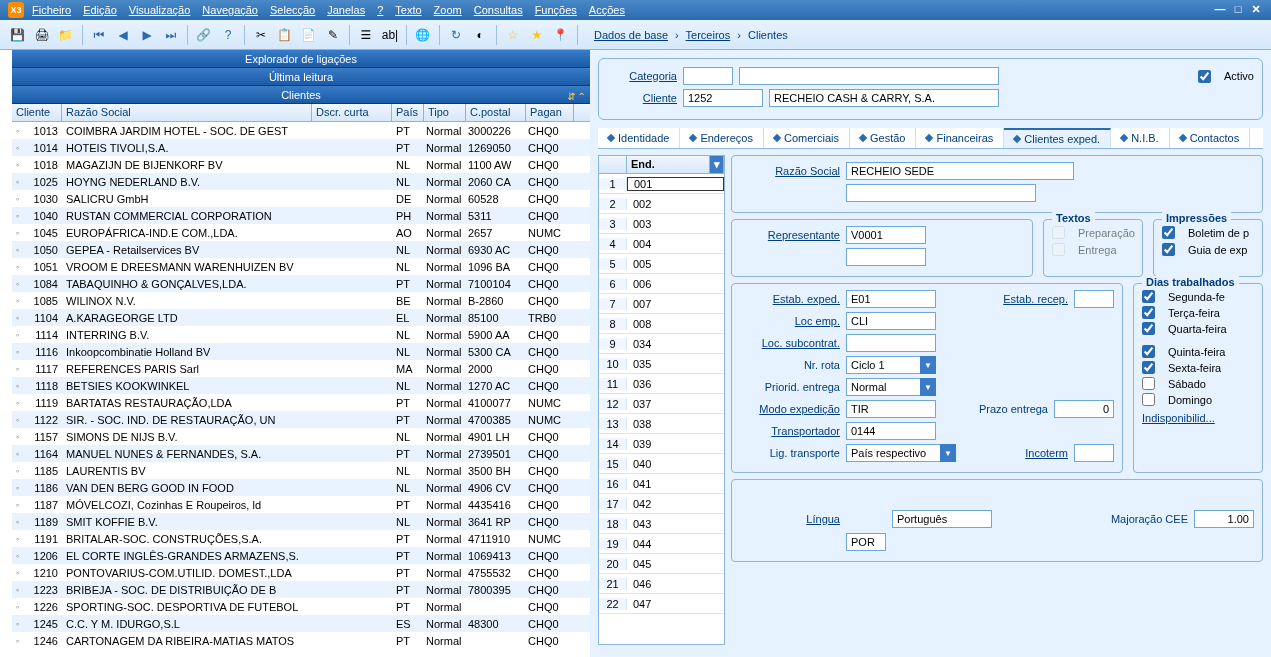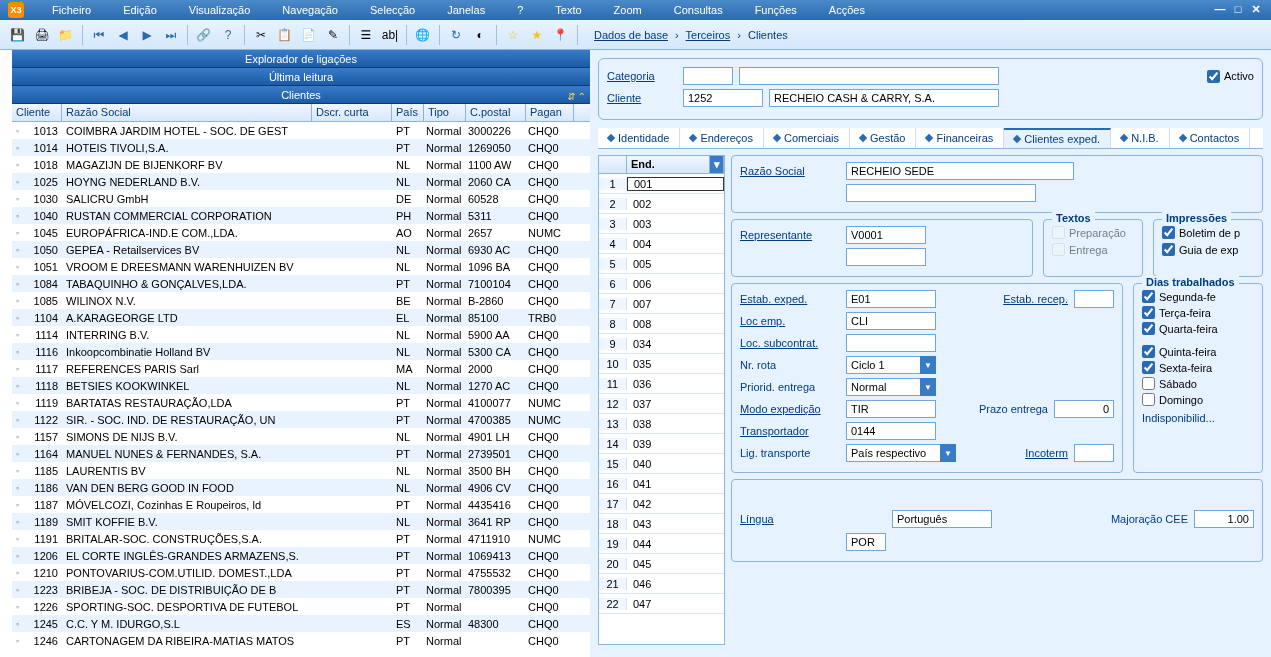--- a/index.html
+++ b/index.html
@@ -1,21 +1,21 @@
 <!DOCTYPE html>
 <html><head>
 <meta charset="utf-8">
 <style>
 * { margin:0; padding:0; box-sizing:border-box; font-family:Tahoma,Arial,sans-serif; font-size:11px; }
 body { background:#fff; width:1271px; height:657px; overflow:hidden; }
 
 
 .menubar { background:linear-gradient(#4a8ac9,#2a6ab0); height:20px; display:flex; align-items:center; padding:0 8px; color:#fff; }
 .menubar .logo { width:16px; height:16px; background:#ff8c00; border-radius:3px; margin-right:8px; display:flex; align-items:center; justify-content:center; font-weight:bold; font-size:9px; }
-.menubar .menu-item { margin-right:12px; cursor:pointer;margin-left:20px; }
+.menubar .menu-item { margin-right:12px; text-decoration:underline; cursor:pointer; }
 .menubar .spacer { flex:1; }
 .menubar .win-btn { width:14px; height:14px; margin-left:4px; color:#fff; cursor:pointer; font-weight:bold; text-align:center; }
 
 
 .toolbar { height:30px; background:linear-gradient(#e8f3ff,#d5e8fb); border-bottom:1px solid #8bb5da; display:flex; align-items:center; padding:0 6px; }
 .tbtn { width:20px; height:20px; margin:0 2px; border:1px solid transparent; display:flex; align-items:center; justify-content:center; cursor:pointer; font-size:12px; }
 .tsep { width:1px; height:20px; background:#a0c0e0; margin:0 4px; }
 .breadcrumb { margin-left:12px; color:#003c7e; }
 .breadcrumb a { color:#003c7e; text-decoration:underline; cursor:pointer; }
 .breadcrumb .sep { margin:0 4px; }
@@ -43,24 +43,24 @@
 .c-razao { width:250px; }
 .c-dscr { width:80px; }
 .c-pais { width:30px; }
 .c-tipo { width:42px; }
 .c-postal { width:60px; }
 .c-pagan { width:48px; }
 
 
 .panel { background:#e6f2ff; border:1px solid #8bb5da; border-radius:6px; padding:8px; margin-bottom:8px; }
 .form-row { display:flex; align-items:center; margin-bottom:4px; gap:6px; }
-.form-row label { text-decoration:underline; color:#003c7e; cursor:pointer; }
+.form-row label { text-align:right; text-decoration:underline; color:#003c7e; cursor:pointer; }
 .form-row label.plain { text-decoration:none; }
 input[type=text], select { border:1px solid #6fa7d9; background:#fff; height:18px; padding:0 4px; font-size:11px; }
-.chk { display:flex; align-items:center; gap:4px; }
+.chk { display:flex; align-items:center; gap:13px; }
 .chk input { accent-color:#2a6ab0; }
 
 
 .tabs { display:flex; border-bottom:1px solid #8bb5da; margin-bottom:6px; background:#fff; }
 .tab { padding:3px 10px; display:flex; align-items:center; gap:4px; cursor:pointer; color:#003c7e; border-right:1px solid #d0e0f0; }
 .tab.active { background:#e6f2ff; border-top:2px solid #2a6ab0; }
 .tab .dot { width:6px; height:6px; background:#2a6ab0; transform:rotate(45deg); }
 
 
 .inner-split { display:flex; gap:6px; height:490px; }
@@ -767,21 +767,21 @@
                 </div>
                 <div class="chk" style="margin-bottom: 3px;">
                   <input type="checkbox" style="">
                   <span>Sábado</span>
                 </div>
                 <div class="chk" style="margin-bottom: 3px;">
                   <input type="checkbox" style="">
                   <span>Domingo</span>
                 </div>
               </div>
-            <div style="margin-top:6px"><label style="color:#003c7e;cursor:pointer">Indisponibilid...</label></div>
+            <div style="margin-top:6px"><label style="text-decoration:underline;color:#003c7e;cursor:pointer">Indisponibilid...</label></div>
           </div>
         </div>
 
         <div class="fieldset">
           <div class="form-row">
             <label style="width:100px">Língua</label>
             <input type="text" style="width: 40px; margin-top: 47px;" value="POR">
             <input type="text" style="width: 100px;" value="Português">
             <div style="flex:1"></div>
             <label class="right-label plain" style="text-decoration:none">Majoração CEE</label>

